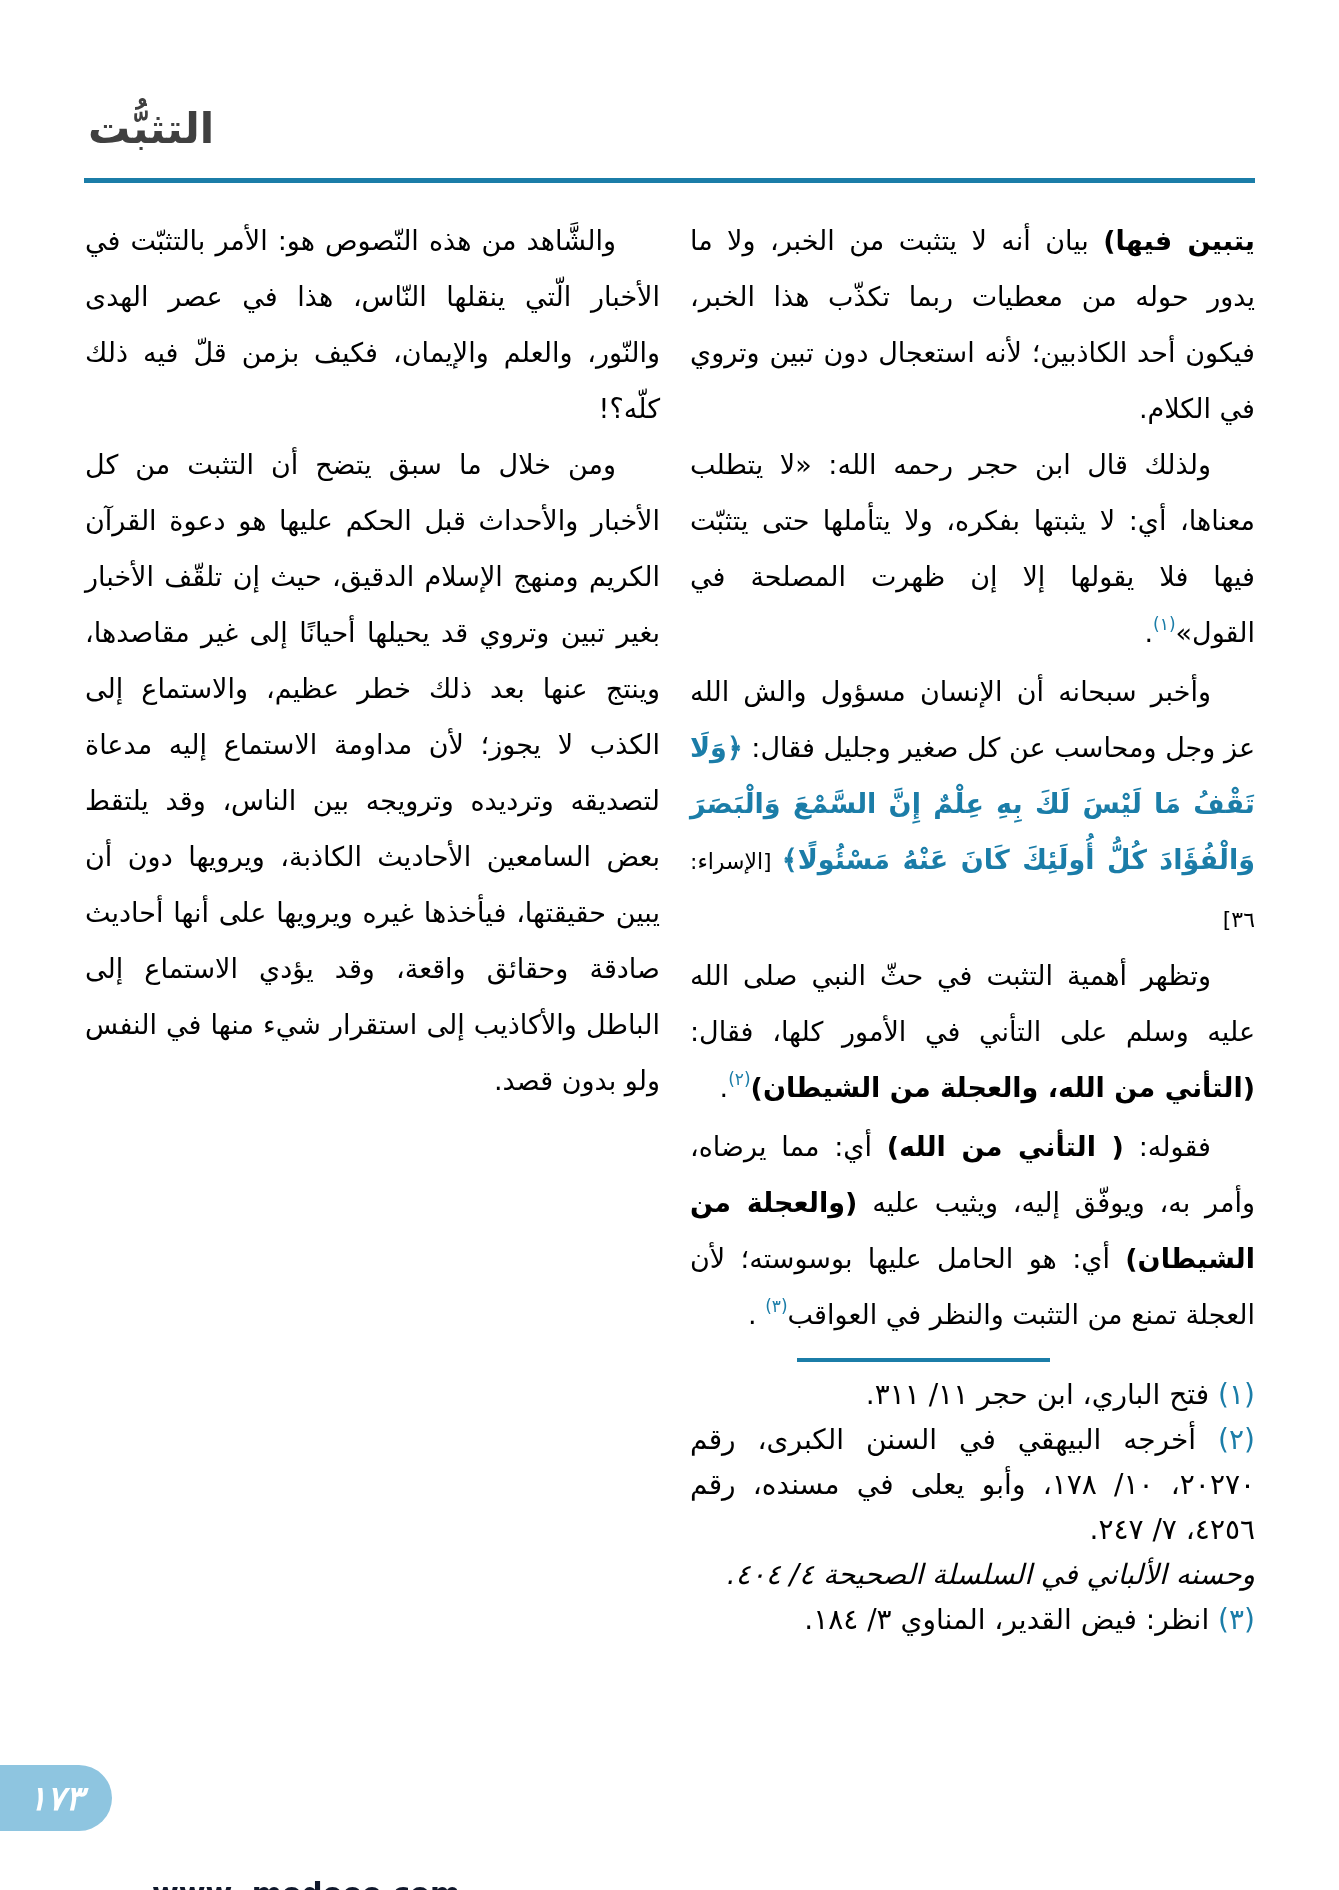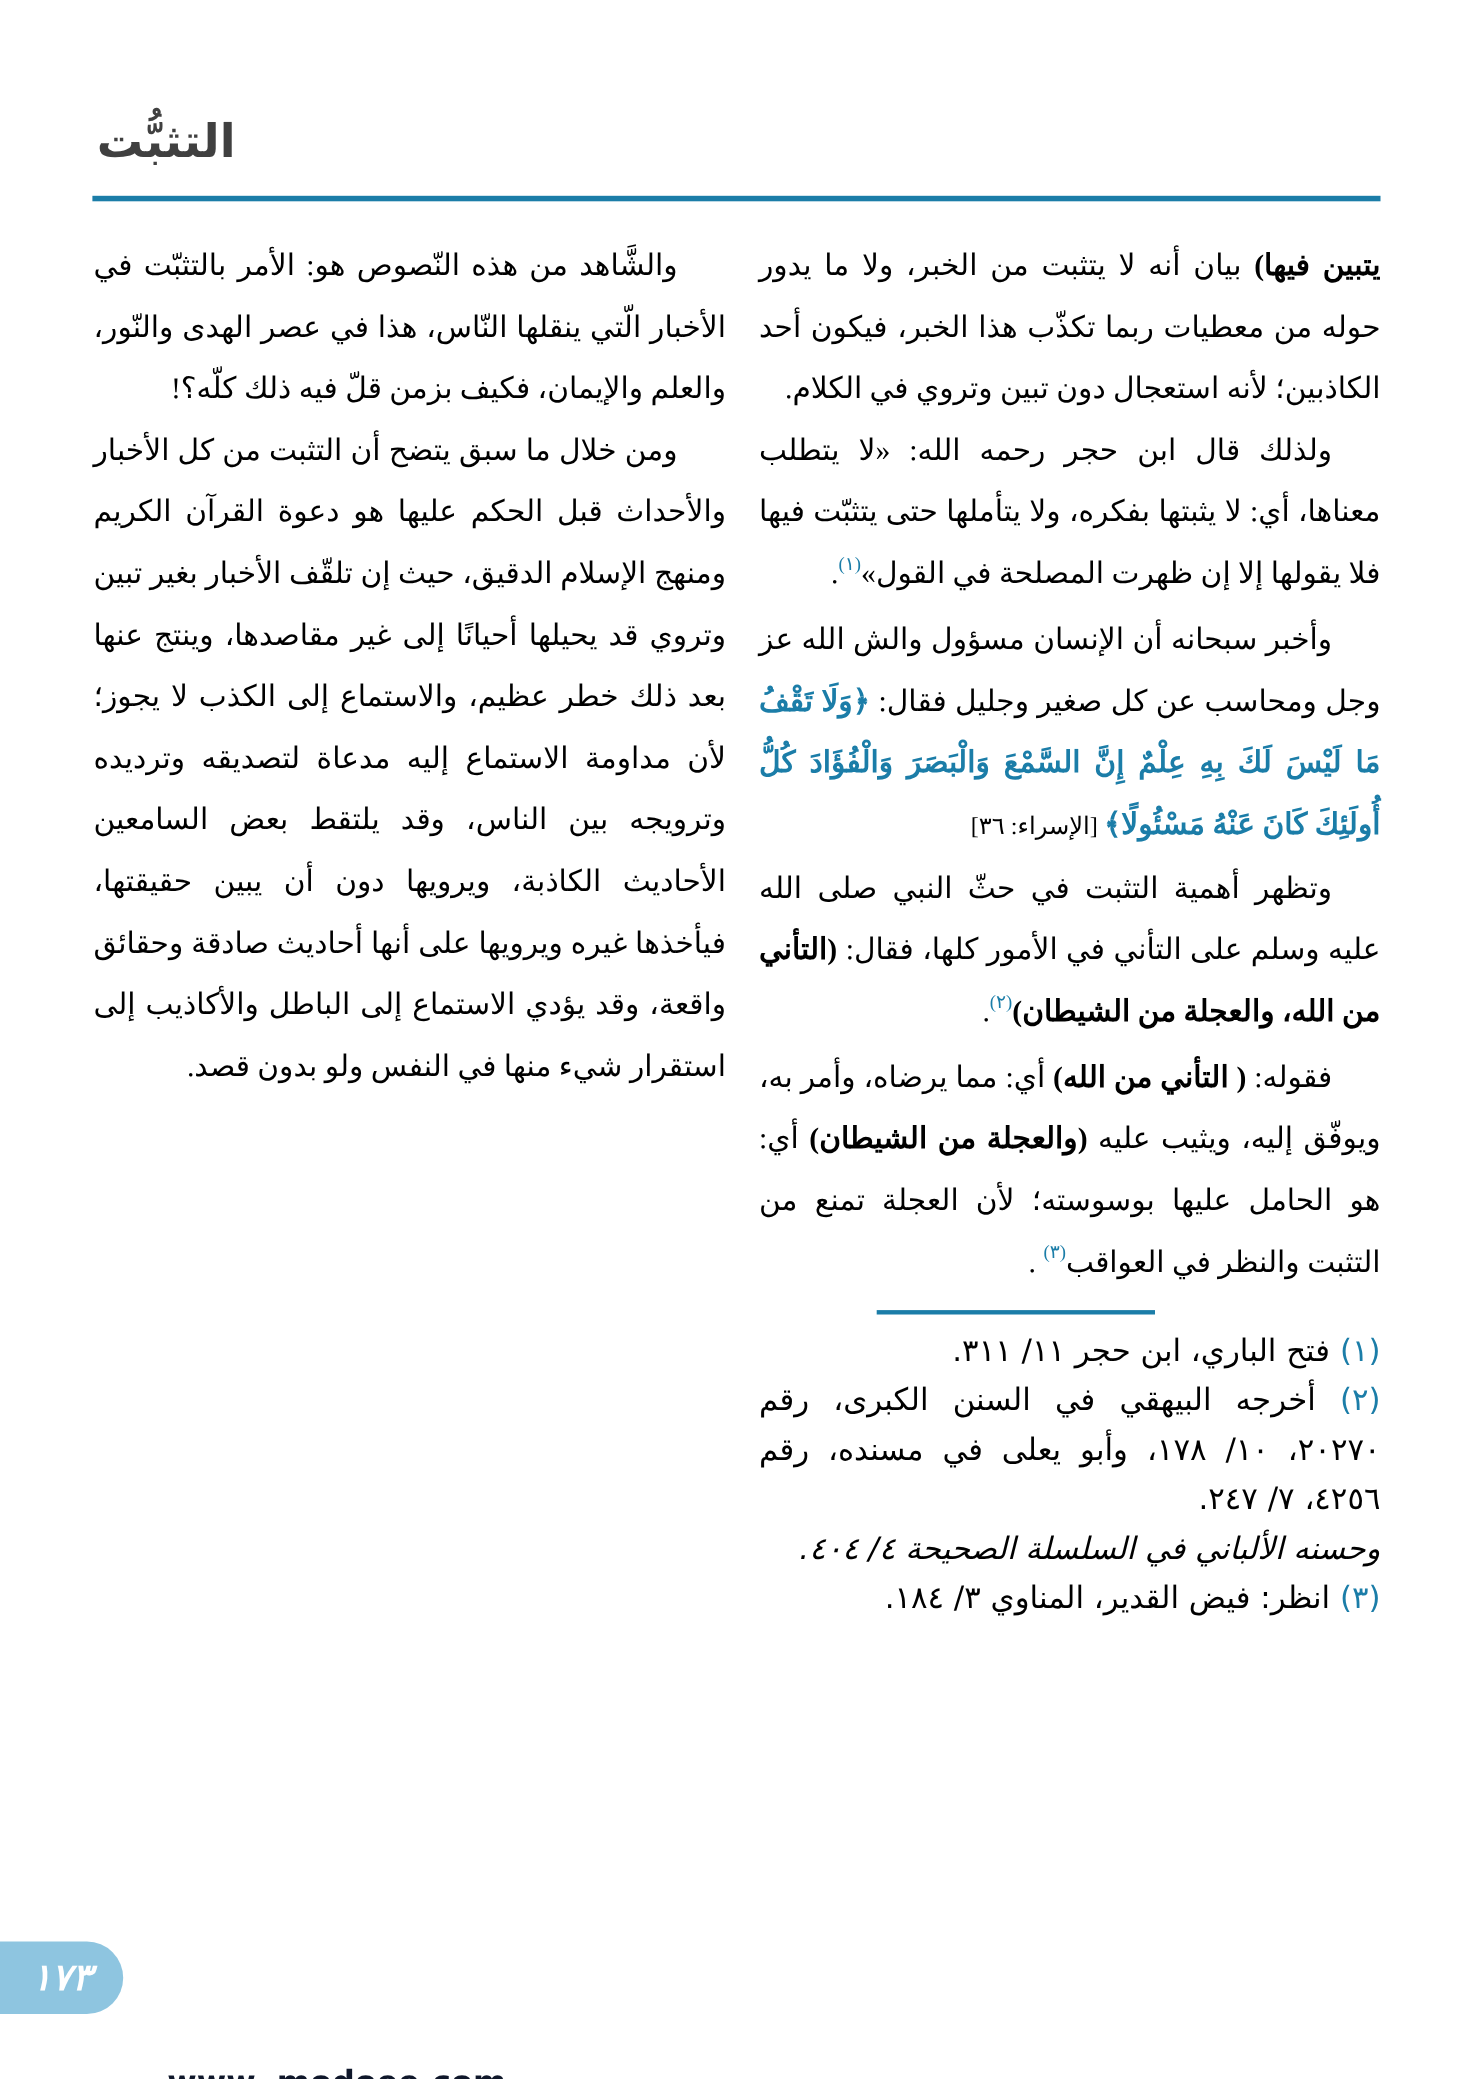--- a/index.html
+++ b/index.html
@@ -25,21 +25,21 @@
     background:#1b7da8;
   }
   .col{
     position:absolute;top:213px;
     font-size:27px;line-height:56px;
     text-align:justify;
     color:#000;
   }
   .col-right{right:84px;width:565px;}
   .col-left{left:85px;width:575px;}
-  .para{margin:0;font-family:Liberation Serif, serif;}
+  .para{margin:0;}
   .indent{text-indent:44px;}
   .bold{font-weight:bold;}
   .verse{color:#1b7da8;font-weight:bold;}
   .verse-ref{font-size:22px;}
   .fn-mark{
     color:#1b7da8;
     font-size:17px;
     position:relative;top:-12px;
   }
   .fn-sep{

